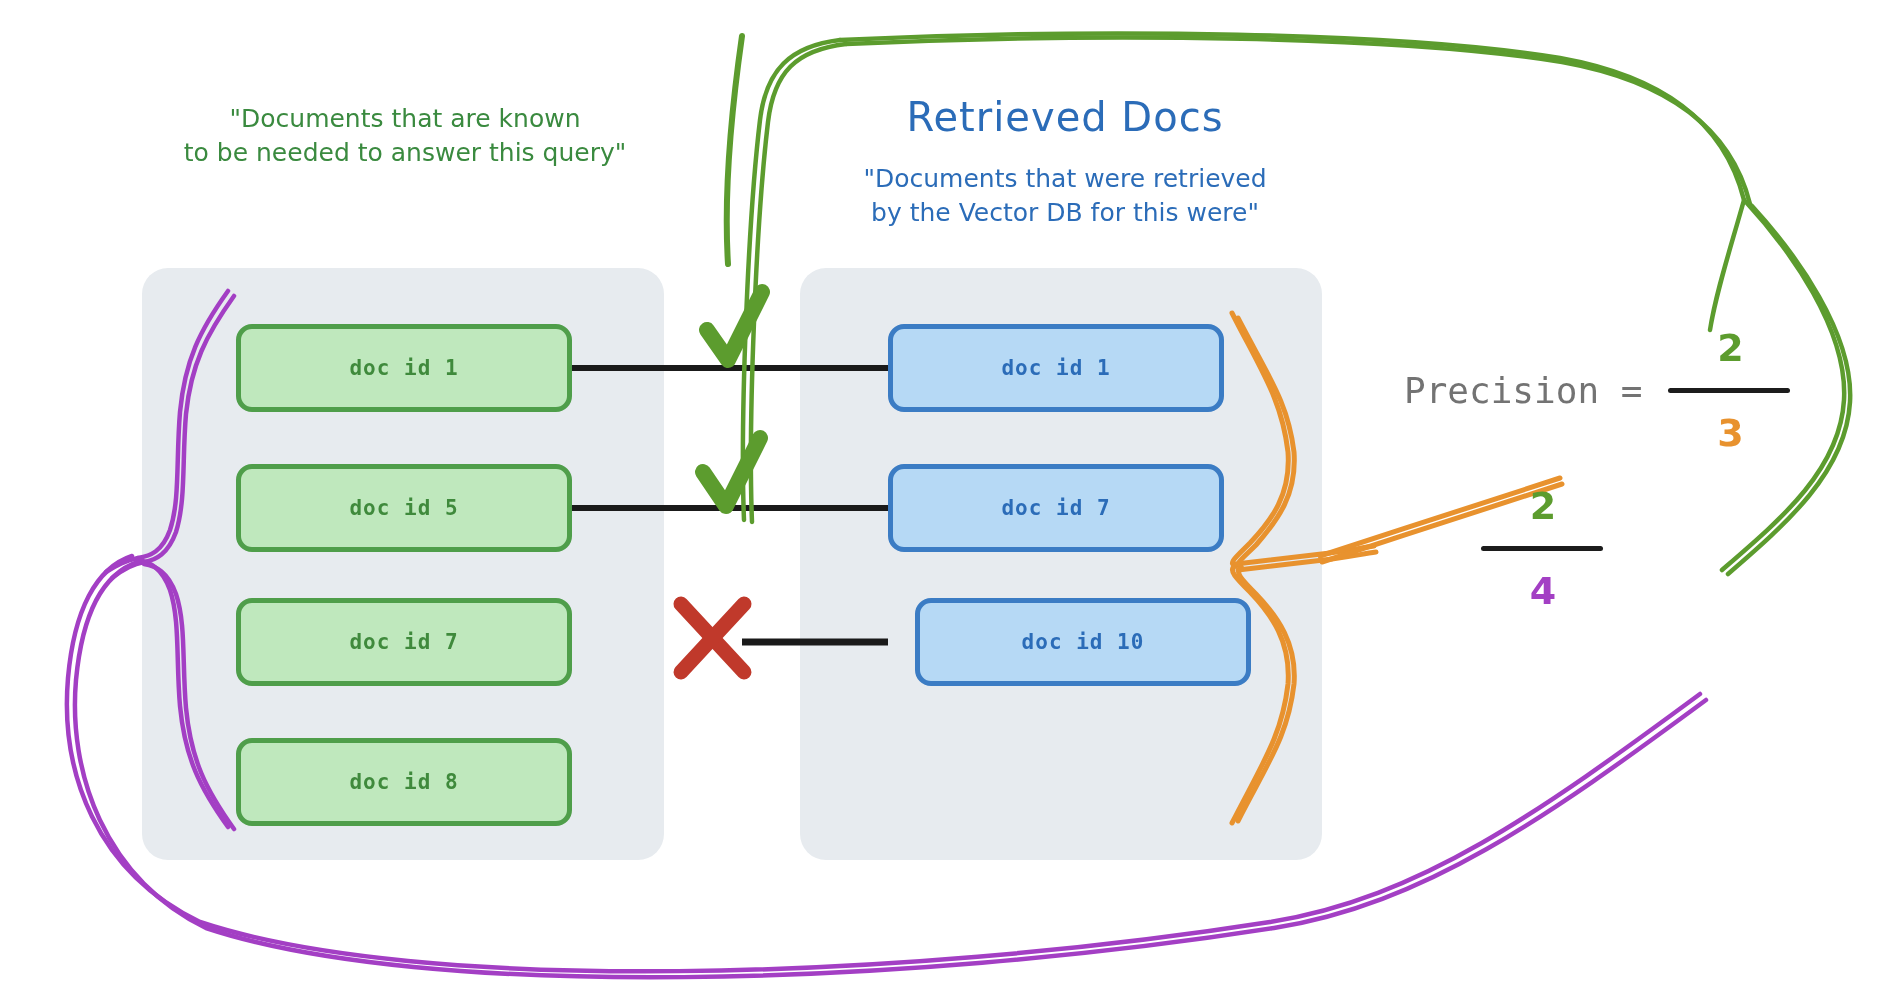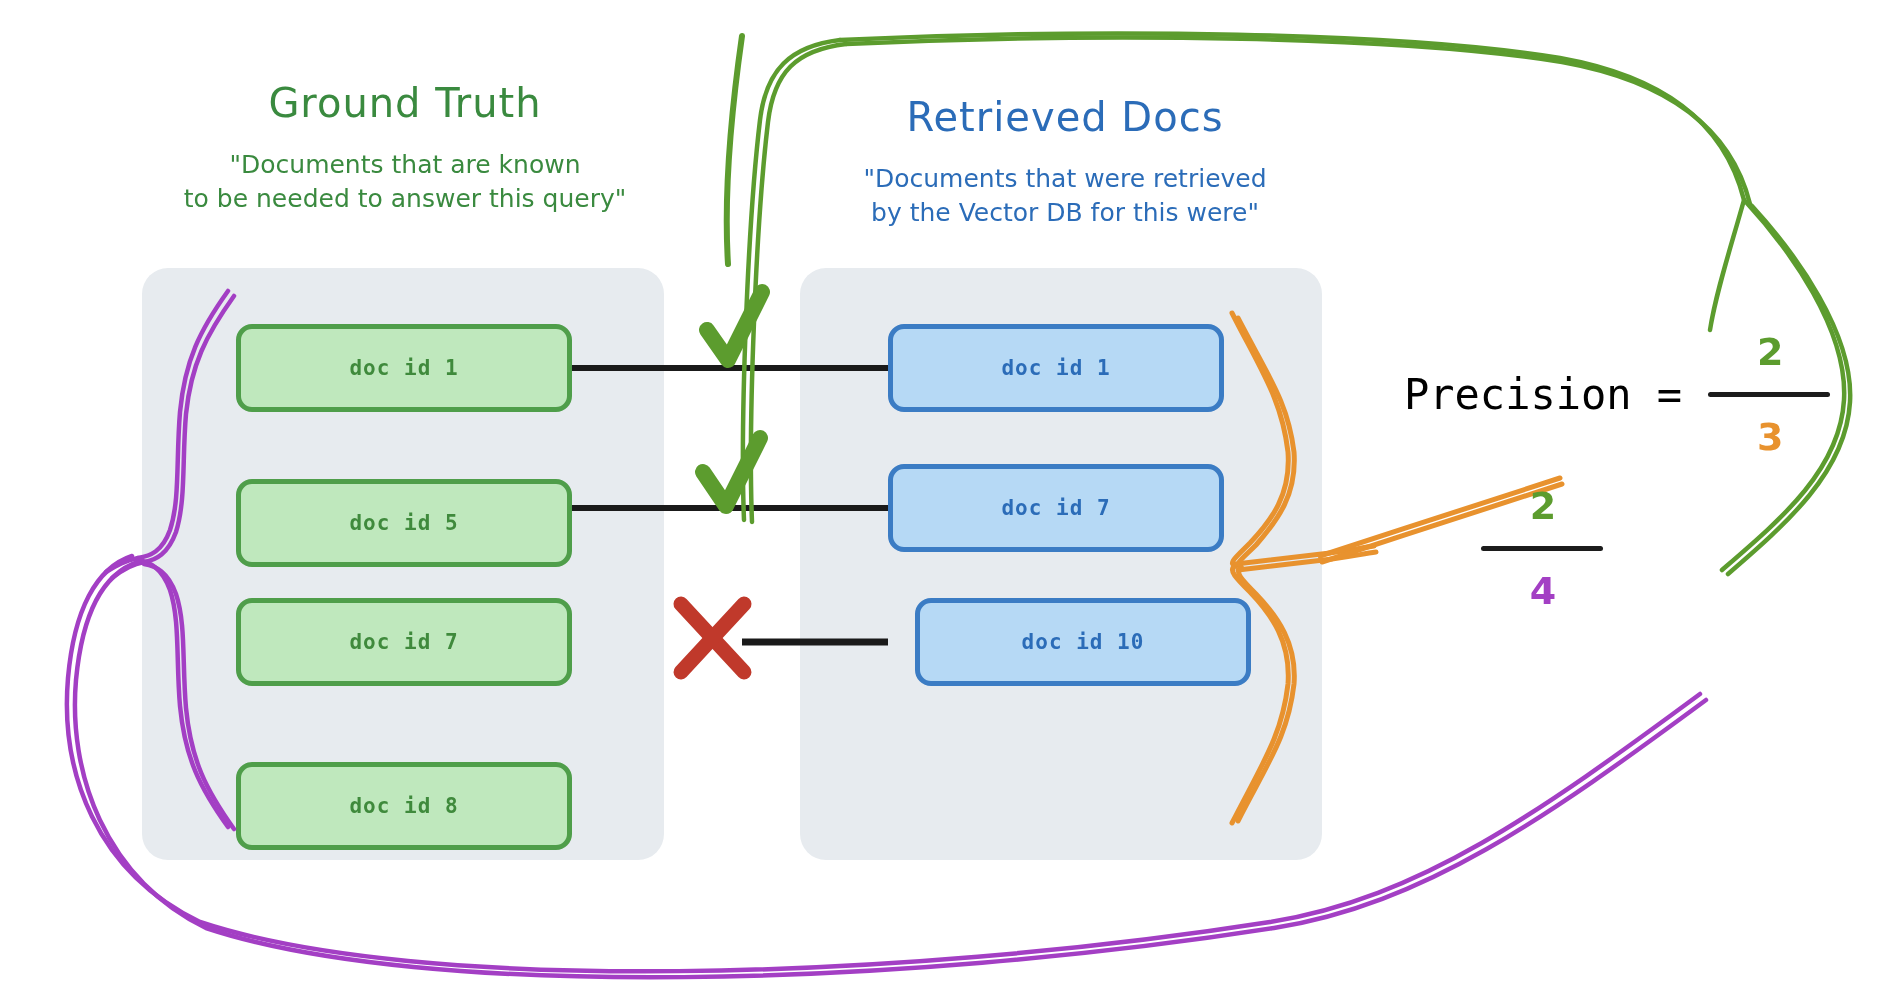--- a/index.html
+++ b/index.html
@@ -39,21 +39,21 @@
     font-size:21px;font-weight:700;letter-spacing:1px;
     box-sizing:border-box;
   }
   .chip-green{background:#bfe8bd;border:5px solid #4f9e4a;color:#3f8a3c;}
   .chip-blue {background:#b6d9f5;border:5px solid #3b7cc4;color:#2b6cb8;}
 
   
   .formula{position:absolute;display:flex;align-items:center;}
   .fml-label{
     font-family:"DejaVu Sans Mono", monospace;
-    font-size:42px;font-weight:500;color:#000000;white-space:nowrap;
+    font-size:36px;font-weight:500;color:#737373;white-space:nowrap;
   }
   .frac{
     display:flex;flex-direction:column;align-items:center;
     margin-left:26px;position:relative;
   }
   .frac .num,.frac .den{
     font-family:"DejaVu Sans", sans-serif;
     font-size:38px;font-weight:700;line-height:1;
     position:absolute;left:50%;
   }
@@ -74,45 +74,44 @@
   <div class="panel" id="panel-gt"></div>
   <div class="panel" id="panel-rd"></div>
 
   <svg class="layer">
     <line x1="572" y1="368" x2="888" y2="368" stroke="#1a1a1a" stroke-width="6"></line>
     <line x1="572" y1="508" x2="888" y2="508" stroke="#1a1a1a" stroke-width="6"></line>
     <line x1="742" y1="642" x2="888" y2="642" stroke="#1a1a1a" stroke-width="7"></line>
   </svg>
 
   <div class="col-head" id="head-gt">
-    <div class="col-title">Ground Truth</div>
     <div class="col-sub">
       <div>"Documents that are known</div>
       <div>to be needed to answer this query"</div>
     </div>
   </div>
 
   <div class="col-head" id="head-rd">
     <div class="col-title">Retrieved Docs</div>
     <div class="col-sub">
       <div>"Documents that were retrieved</div>
       <div>by the Vector DB for this were"</div>
     </div>
   </div>
 
   <div class="chip chip-green" style="left:236px;top:324px;">
     <span>doc id 1</span>
   </div>
-  <div class="chip chip-green" style="left:236px;top:479px;">
+  <div class="chip chip-green" style="left:236px;top:464px;">
     <span>doc id 5</span>
   </div>
   <div class="chip chip-green" style="left:236px;top:598px;">
     <span>doc id 7</span>
   </div>
-  <div class="chip chip-green" style="left:236px;top:762px;">
+  <div class="chip chip-green" style="left:236px;top:738px;">
     <span>doc id 8</span>
   </div>
 
   <div class="chip chip-blue" style="left:888px;top:324px;">
     <span>doc id 1</span>
   </div>
   <div class="chip chip-blue" style="left:888px;top:464px;">
     <span>doc id 7</span>
   </div>
   <div class="chip chip-blue" style="left:888px;top:598px;margin-left:27px;">

